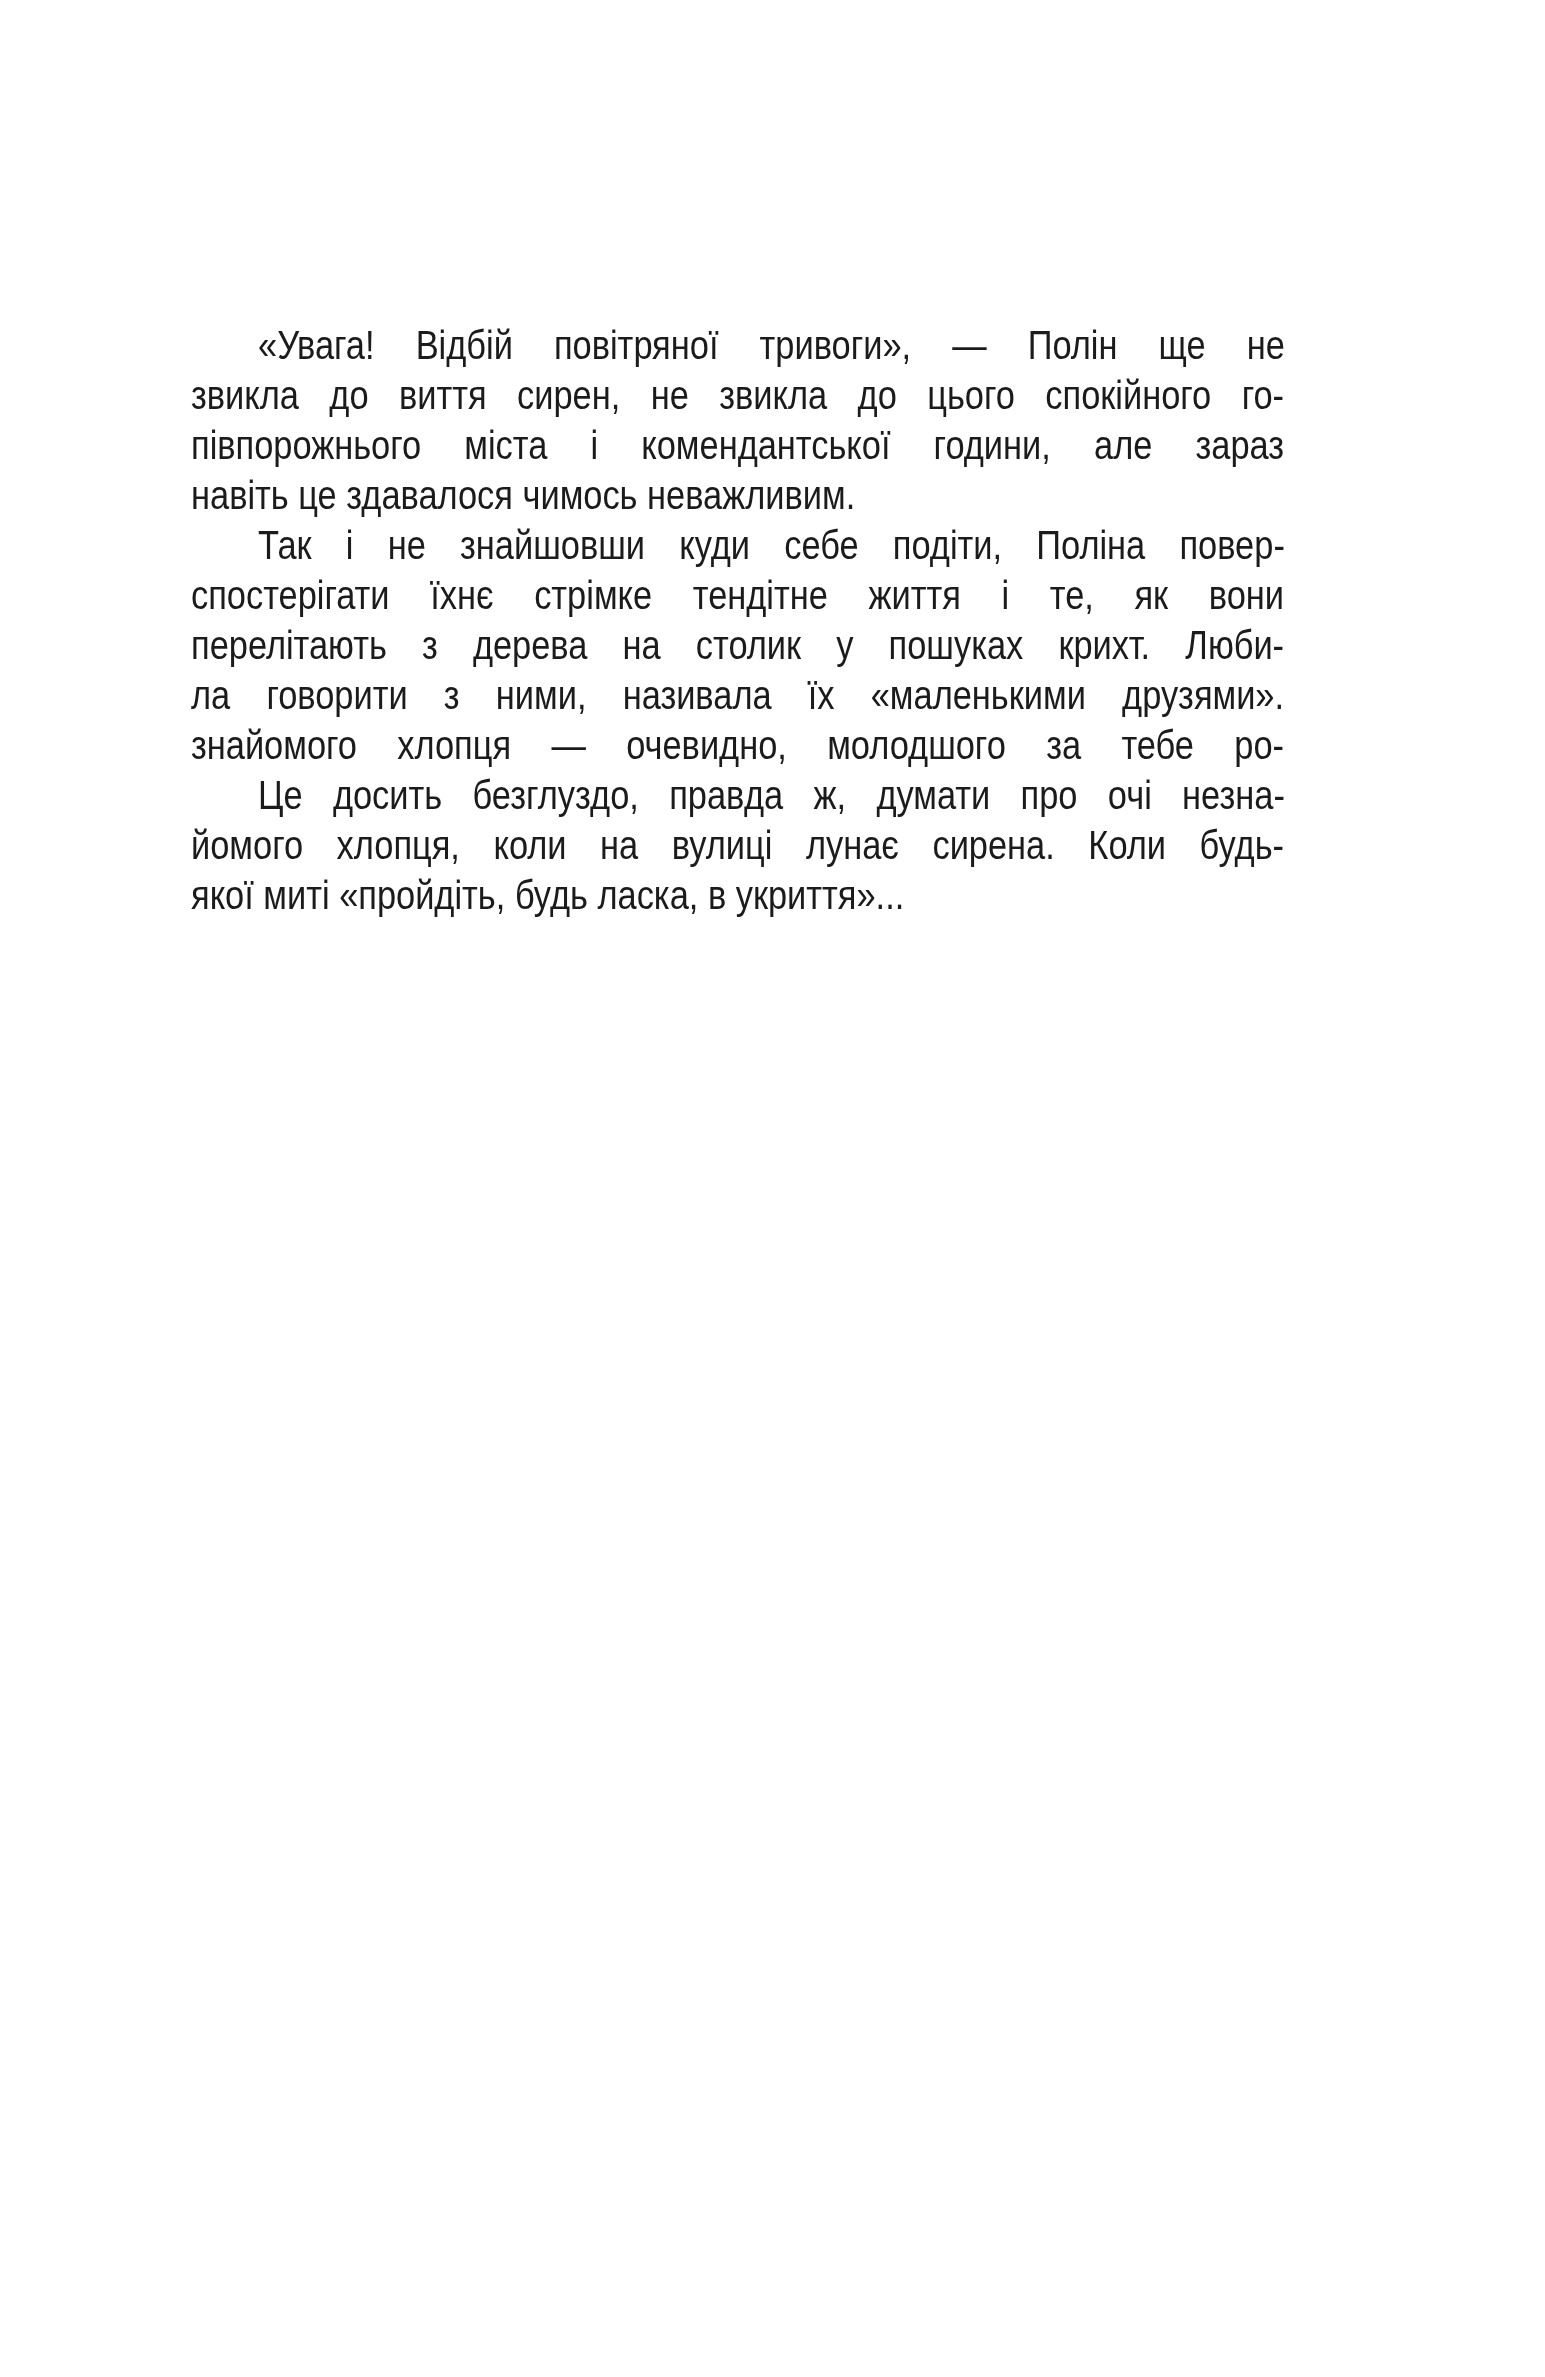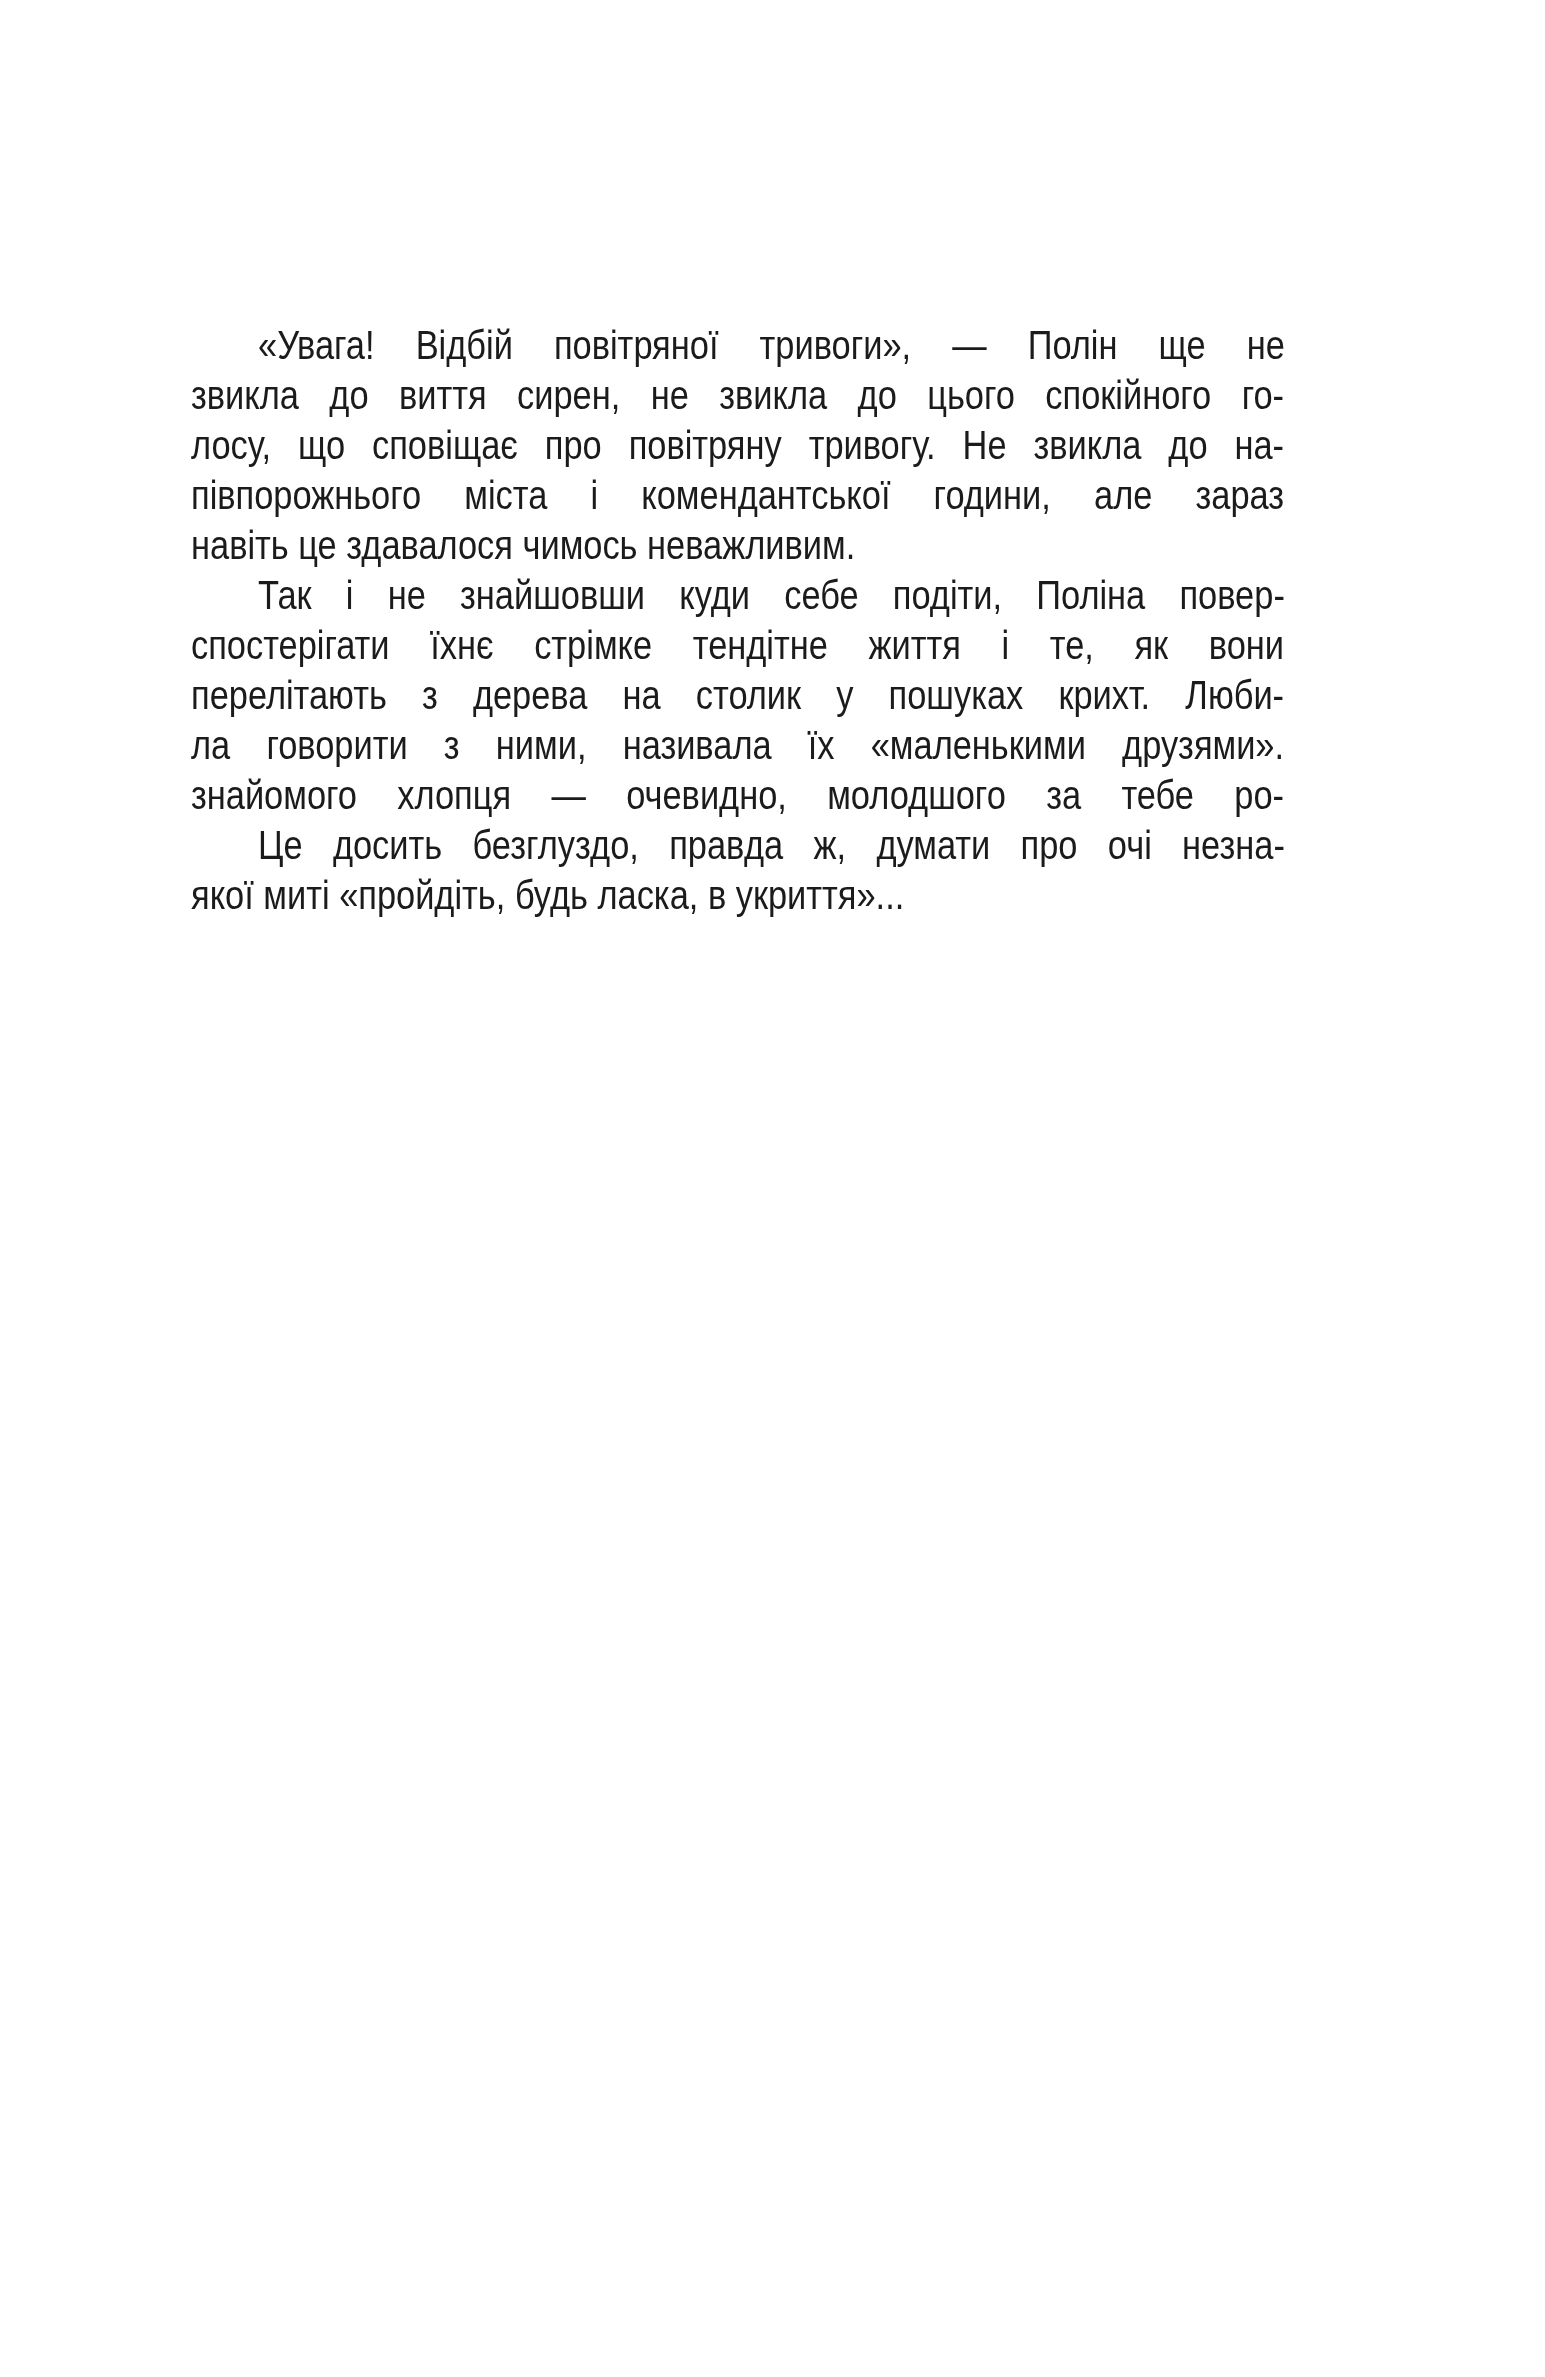--- a/index.html
+++ b/index.html
@@ -60,36 +60,36 @@
 </style>
 </head>
 <body>
 
 <div class="page">
   <div class="text-block">
 
     <div class="paragraph">
       <div class="line indent"><span class="inner">«Увага! Відбій повітряної тривоги», — Полін ще не</span></div>
       <div class="line"><span class="inner">звикла до виття сирен, не звикла до цього спокійного го-</span></div>
-      <div class="line"><span class="inner">лосу, що сповіщає про повітряну тривогу. Не звикла до на-</span></div>
       <div class="line"><span class="inner">півпорожнього міста і комендантської години, але зараз</span></div>
       <div class="line last"><span class="inner">навіть це здавалося чимось неважливим.</span></div>
     </div>
 
     <div class="paragraph">
       <div class="line indent"><span class="inner">Так і не знайшовши куди себе подіти, Поліна повер-</span></div>
       <div class="line"><span class="inner">спостерігати їхнє стрімке тендітне життя і те, як вони</span></div>
       <div class="line"><span class="inner">перелітають з дерева на столик у пошуках крихт. Люби-</span></div>
       <div class="line"><span class="inner">ла говорити з ними, називала їх «маленькими друзями».</span></div>
     </div>
 
     <div class="paragraph">
       <div class="line"><span class="inner">знайомого хлопця — очевидно, молодшого за тебе ро-</span></div>
     </div>
 
     <div class="paragraph">
       <div class="line indent"><span class="inner">Це досить безглуздо, правда ж, думати про очі незна-</span></div>
+      <div class="line"><span class="inner">йомого хлопця, коли на вулиці лунає сирена. Коли будь-</span></div>
       <div class="line last"><span class="inner">якої миті «пройдіть, будь ласка, в укриття»...</span></div>
     </div>
 
   </div>
 </div>
 
 
 </body></html>

